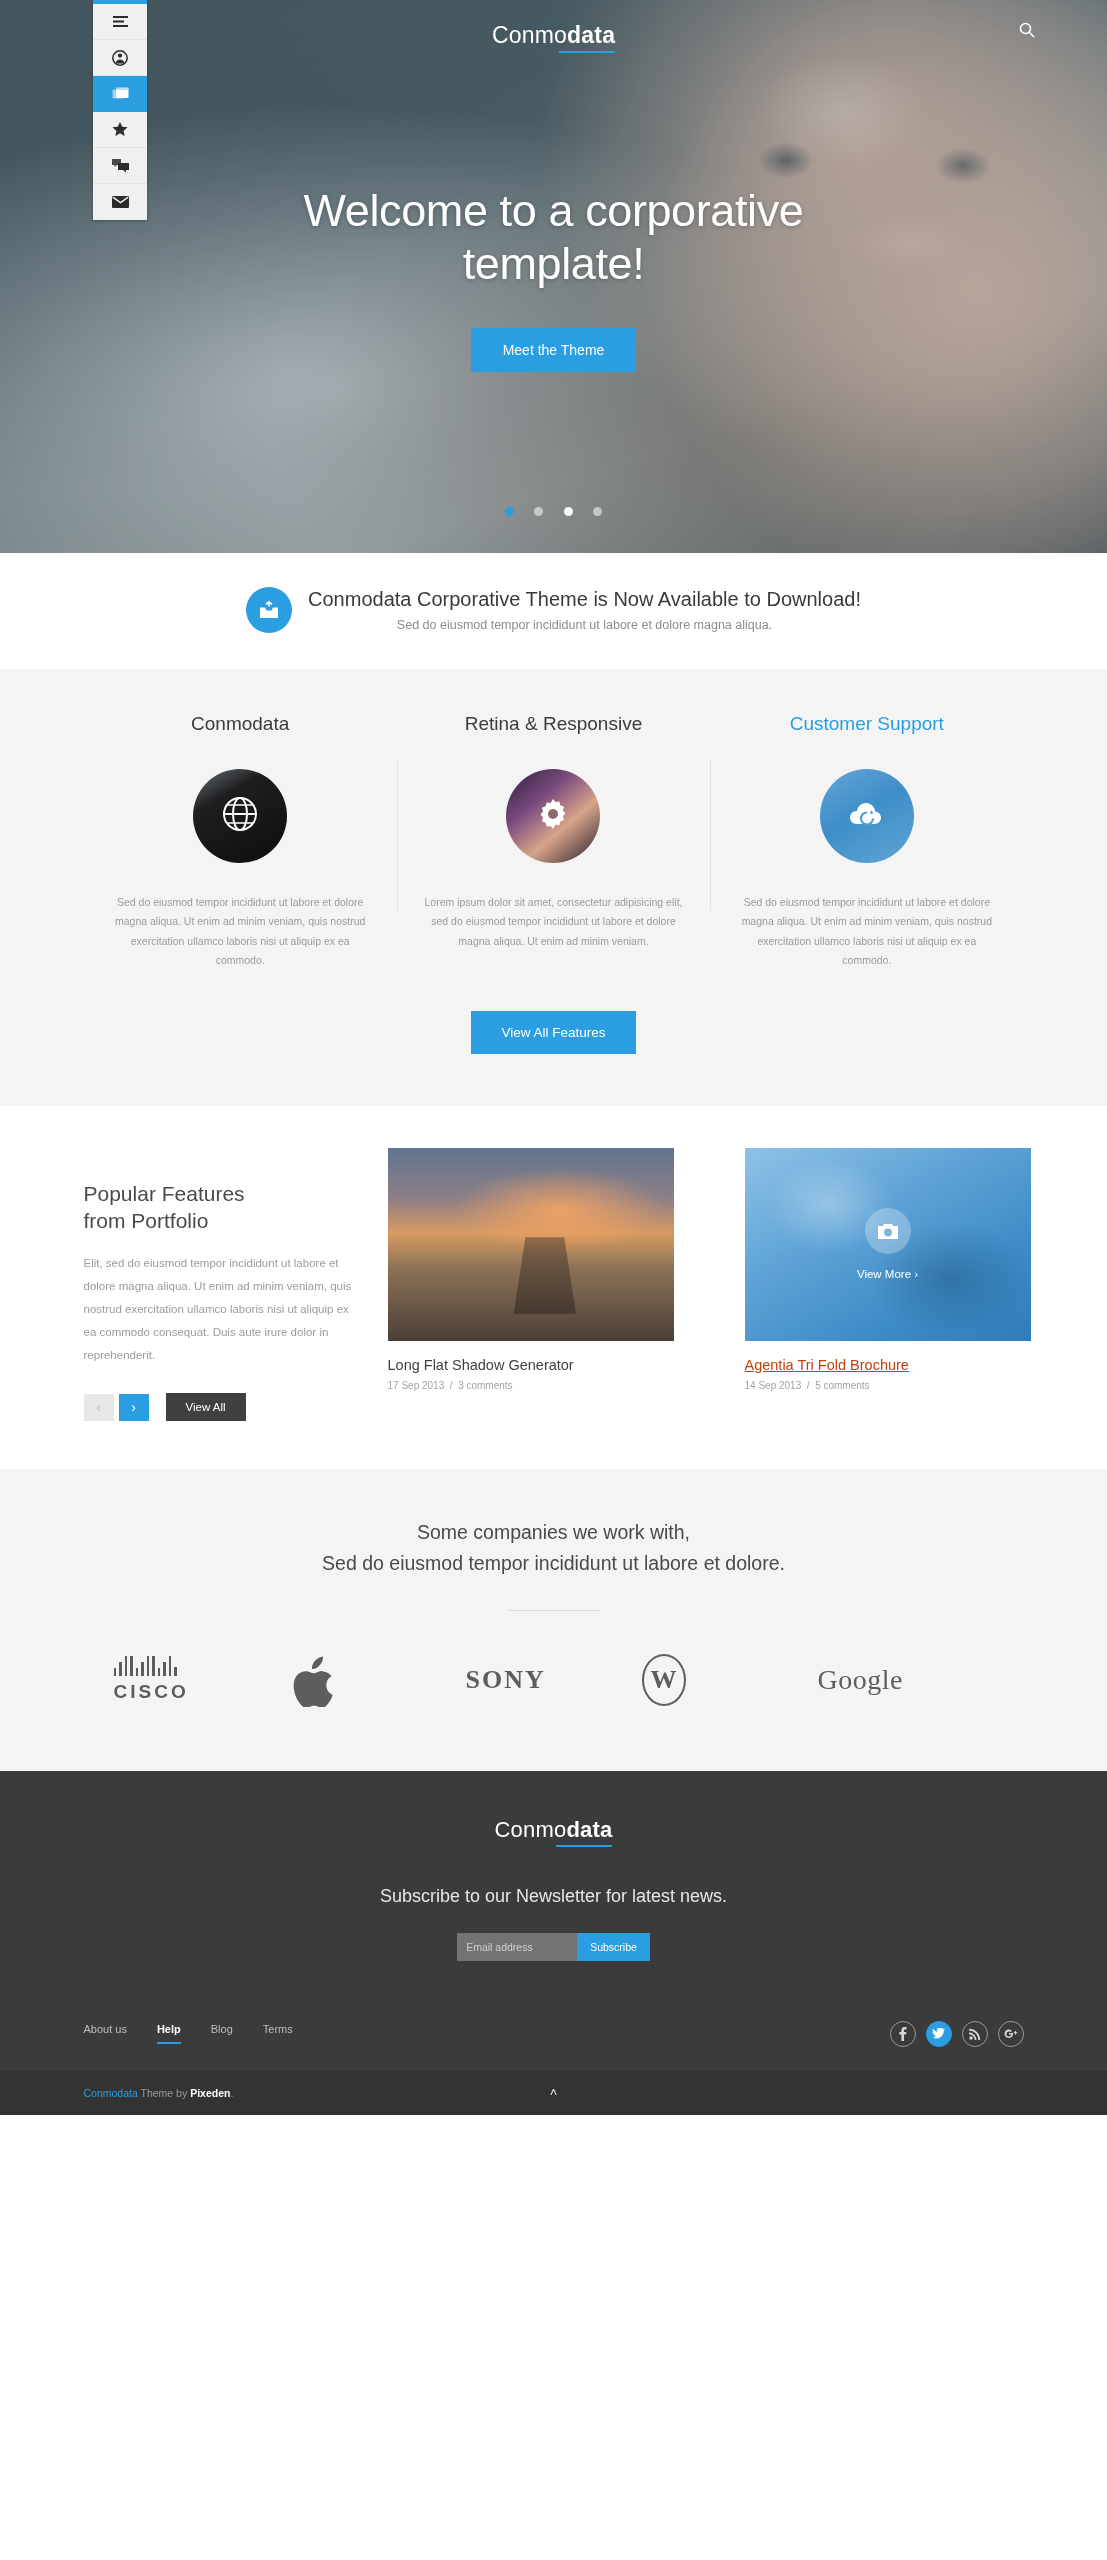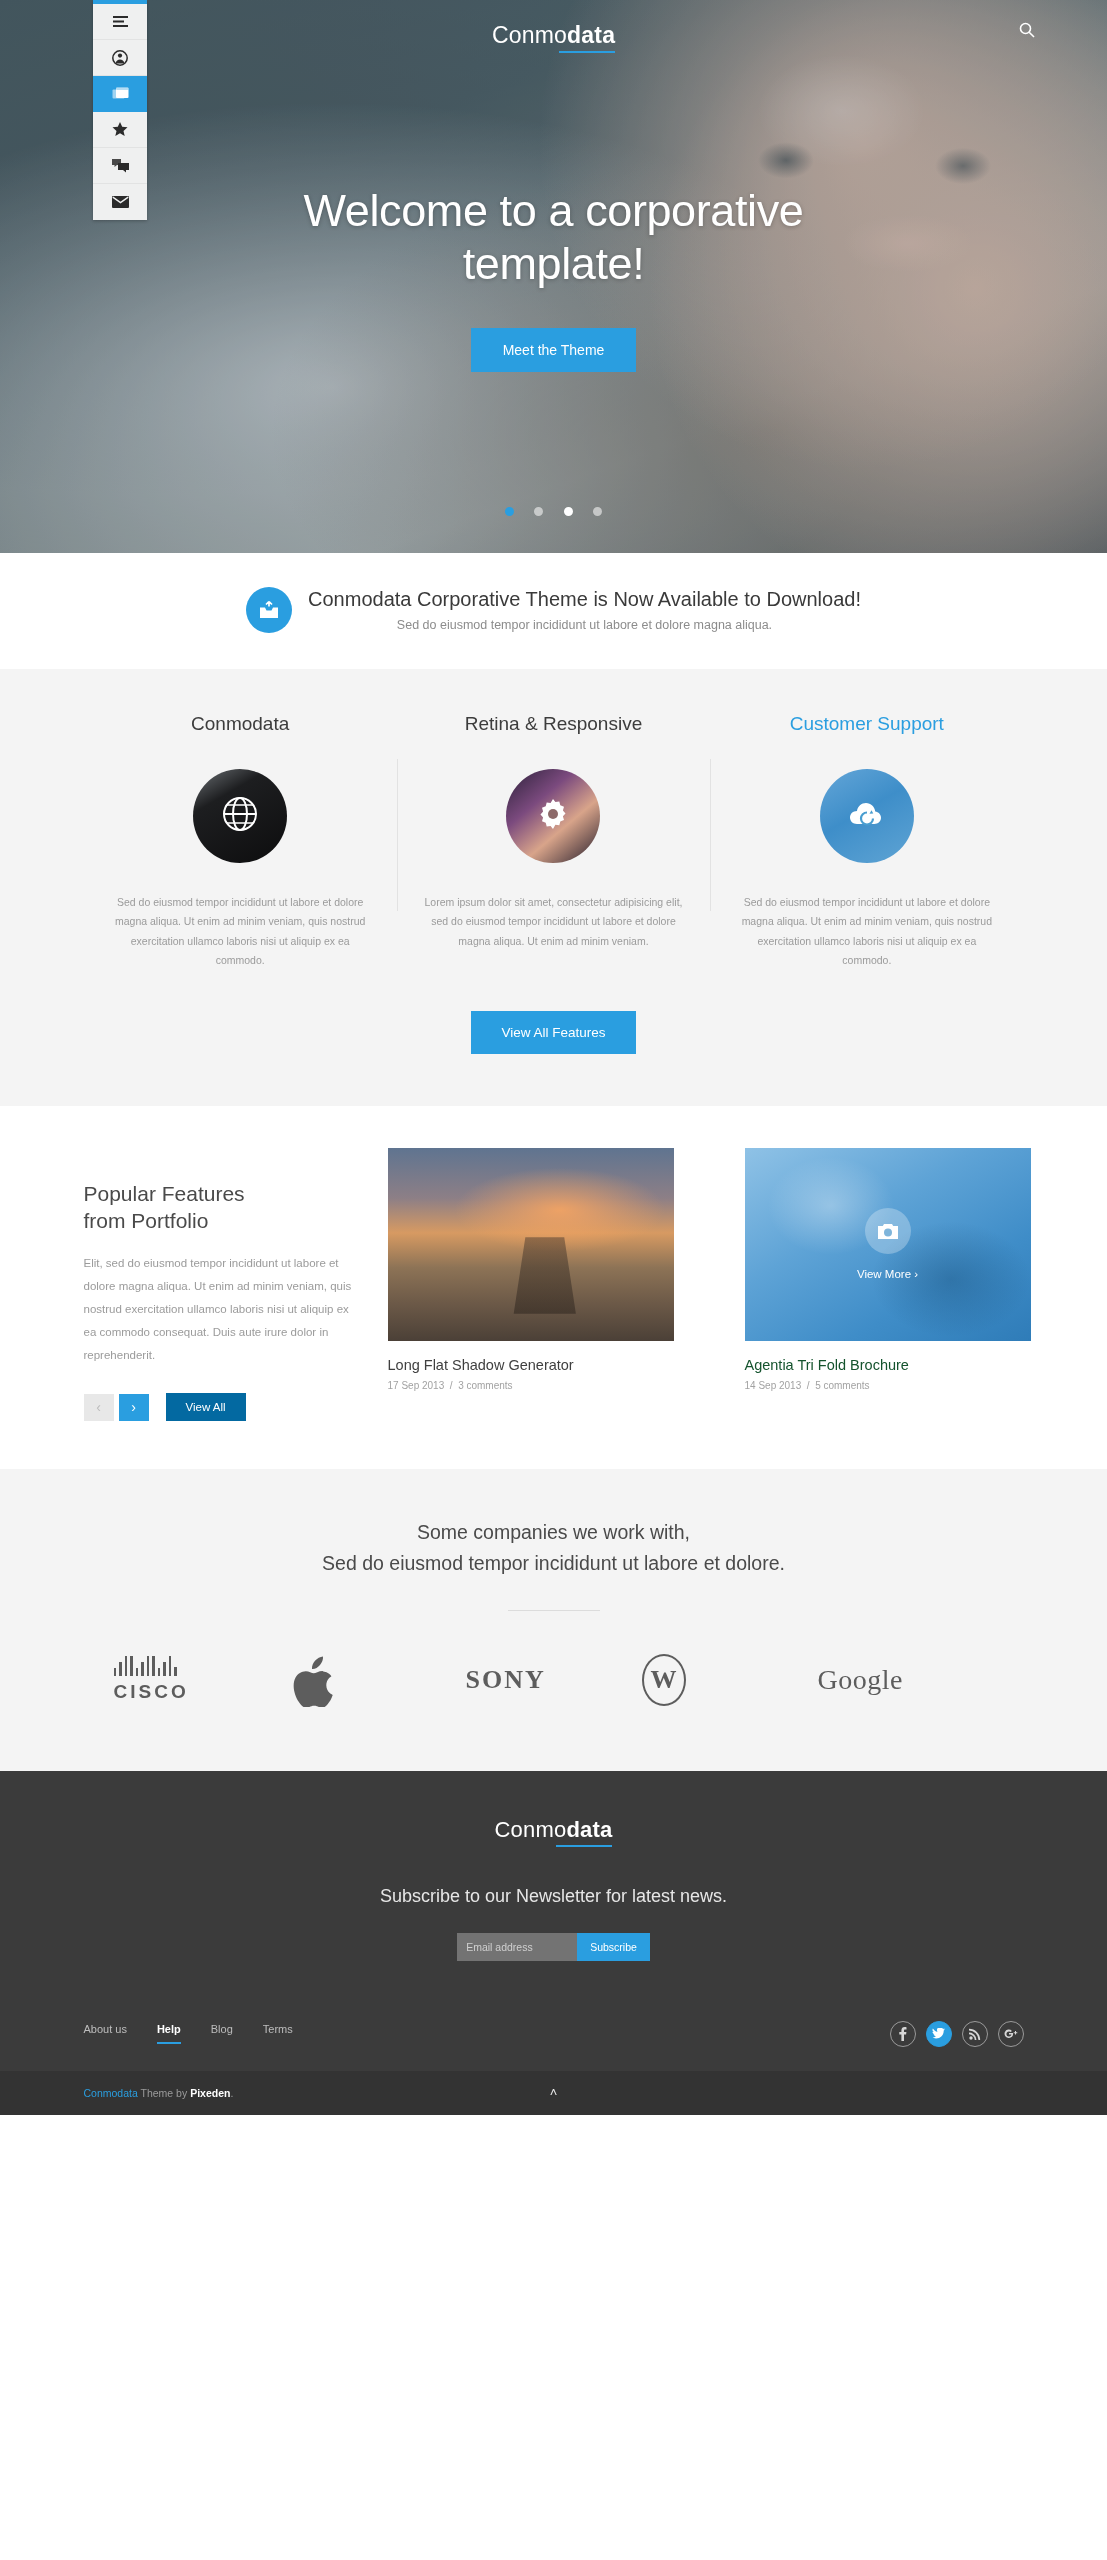--- a/index.html
+++ b/index.html
@@ -151,21 +151,21 @@
   .port-h{font-size:21px;color:#4a4a4a;line-height:1.32;font-weight:400;}
   .port-p{font-size:11.5px;color:#9b9b9b;line-height:2.0;margin-top:17px;}
   .port-nav{display:flex;align-items:center;gap:5px;margin-top:26px;}
   .nav-sq{
     width:30px;height:27px;display:flex;align-items:center;justify-content:center;
     font-size:14px;cursor:pointer;
   }
   .nav-sq.off{background:#e8e8e8;color:#bdbdbd;}
   .nav-sq.on{background:#2a9ee0;color:#fff;}
   .btn-viewall{
-    background:#0369a1;color:#fff;border:none;font-size:11.5px;
+    background:#404040;color:#fff;border:none;font-size:11.5px;
     padding:8px 20px;margin-left:12px;cursor:pointer;font-family:inherit;
   }
   .port-items{display:flex;gap:20px;flex:1;}
   .port-card{width:337px;}
   .port-img{width:286px;height:193px;position:relative;overflow:hidden;}
   .img-sunset{
     background:
       radial-gradient(ellipse 150px 60px at 60% 32%, rgba(255,168,96,0.8), rgba(255,168,96,0) 70%),
       linear-gradient(180deg,#5f7490 0%,#8d7f86 26%,#d79a62 44%,#8d7356 62%,#6d5a48 80%,#4b4037 100%);
   }
@@ -187,21 +187,21 @@
   .ov-center{
     position:absolute;left:0;right:0;top:50%;transform:translateY(-50%);
     text-align:center;color:#fff;z-index:3;
   }
   .ov-circle{
     width:46px;height:46px;border-radius:50%;background:rgba(255,255,255,0.28);
     display:flex;align-items:center;justify-content:center;margin:0 auto 14px;
   }
   .ov-more{font-size:11.5px;}
   .port-name{font-size:14.5px;color:#3f3f3f;margin-top:16px;}
-  .port-name.accent{color:#14532d;}
+  .port-name.accent{color:#c2410c;text-decoration:underline;}
   .port-meta{font-size:10px;color:#a2a2a2;margin-top:7px;}
 
   
   .clients{background:#f4f4f4;padding:48px 0 56px;text-align:center;}
   .clients-h{font-size:19.5px;color:#4a4a4a;line-height:1.6;font-weight:400;}
   .clients-rule{width:92px;height:1px;background:#dcdcdc;margin:30px auto 34px;}
   .logos{
     width:880px;margin:0 auto;display:flex;align-items:center;justify-content:space-between;
     color:#5d5d5d;
   }

